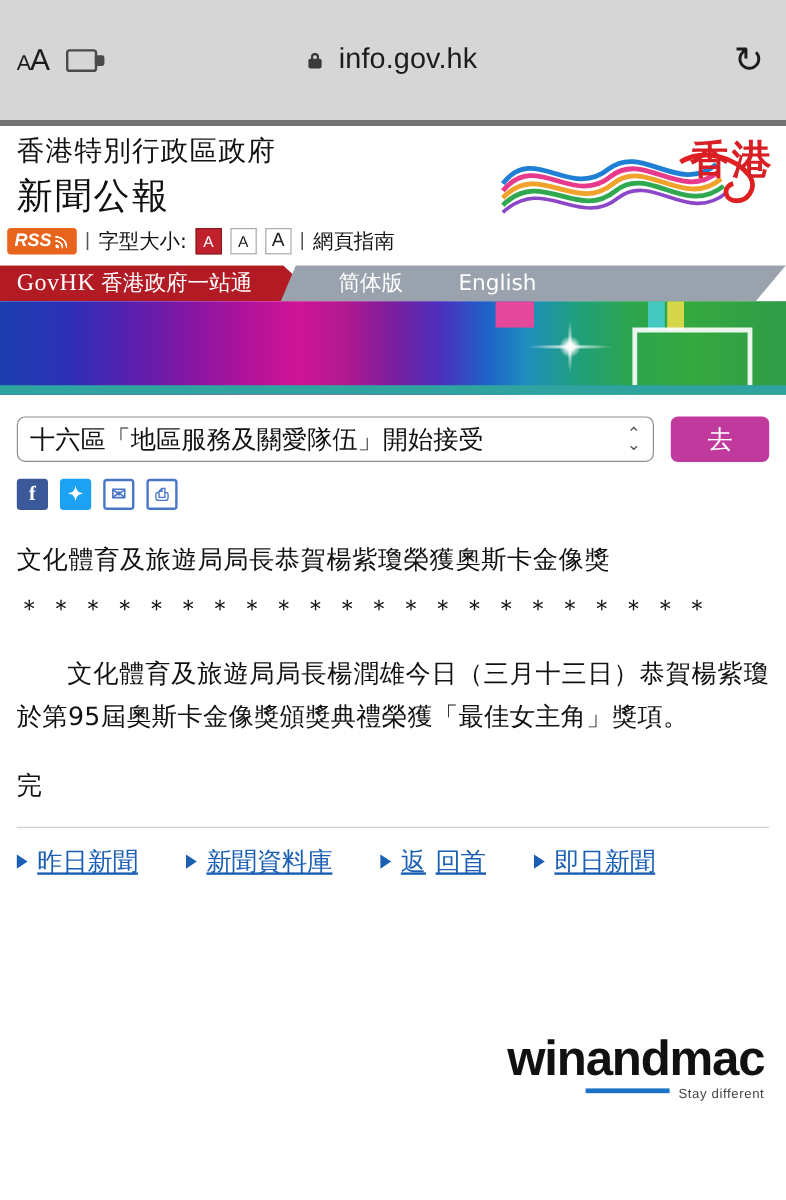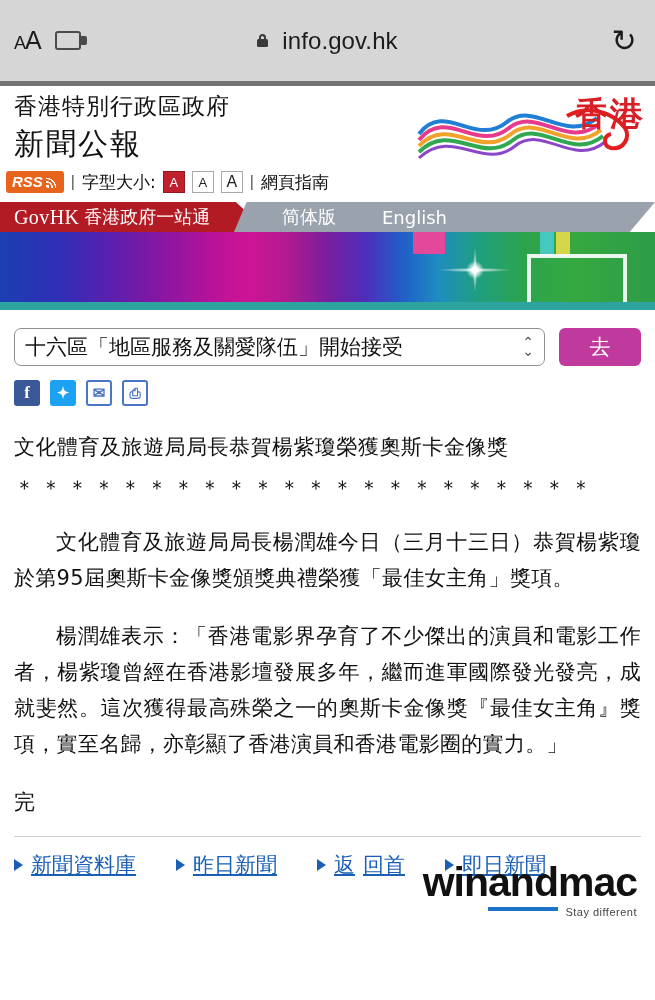--- a/index.html
+++ b/index.html
@@ -12,21 +12,21 @@
   }
   #page {
     position: relative;
     width: 655px; height: 1000px;
     background: #ffffff;
     overflow: hidden;
   }
 
   
   .browser-bar {
-    height: 81px;
+    height: 100px;
     background: #d6d6d6;
     display: flex;
     align-items: center;
     padding: 0 14px;
     position: relative;
   }
   .chrome-left {
     display: flex;
     align-items: center;
     gap: 14px;
@@ -530,34 +530,33 @@
       <div class="sicon fb">f</div>
       <div class="sicon tw">✦</div>
       <div class="sicon mail">✉</div>
       <div class="sicon print">⎙</div>
     </div>
 
     <div class="article">
       <div class="headline">文化體育及旅遊局局長恭賀楊紫瓊榮獲奧斯卡金像獎</div>
       <div class="stars">＊＊＊＊＊＊＊＊＊＊＊＊＊＊＊＊＊＊＊＊＊＊</div>
       <div class="para indent">文化體育及旅遊局局長楊潤雄今日（三月十三日）恭賀楊紫瓊於第95屆奧斯卡金像獎頒獎典禮榮獲「最佳女主角」獎項。</div>
-      <div class="para indent">楊潤雄表示：「香港電影界孕育了不少傑出的演員和電影工作者，楊紫瓊曾經在香港影壇發展多年，繼而進軍國際發光發亮，成就斐然。這次獲得最高殊榮之一的奧斯卡金像獎『最佳女主角』獎項，實至名歸，亦彰顯了香港演員和香港電影圈的實力。」</div>
       <div class="end-mark">完</div>
     </div>
 
     <hr class="divider">
 
     <div class="footer-links">
       <div class="flink">
         <span class="tri"></span>
-        <span class="txt">新聞資料庫</span>
+        <span class="txt">昨日新聞</span>
       </div>
       <div class="flink">
         <span class="tri"></span>
-        <span class="txt">昨日新聞</span>
+        <span class="txt">新聞資料庫</span>
       </div>
       <div class="flink">
         <span class="tri"></span>
         <span class="txt">返</span>
         <span class="txt">回首</span>
       </div>
       <div class="flink">
         <span class="tri"></span>
         <span class="txt">即日新聞</span>
       </div>

